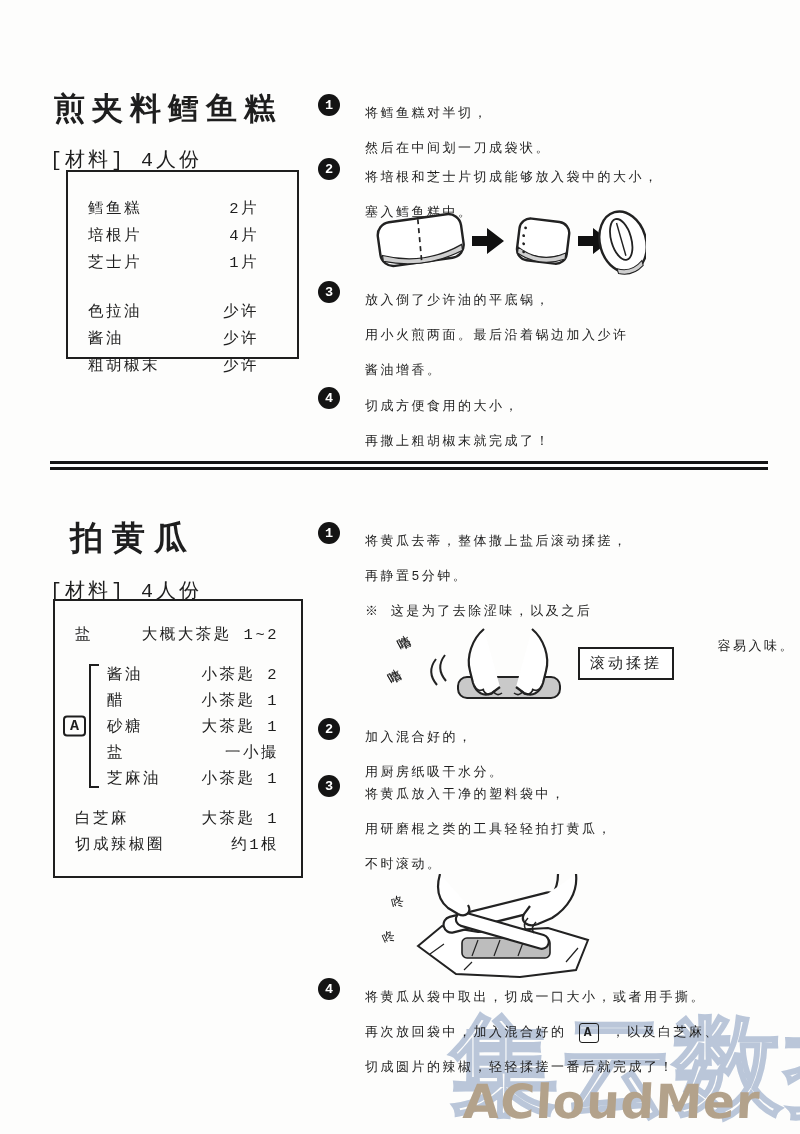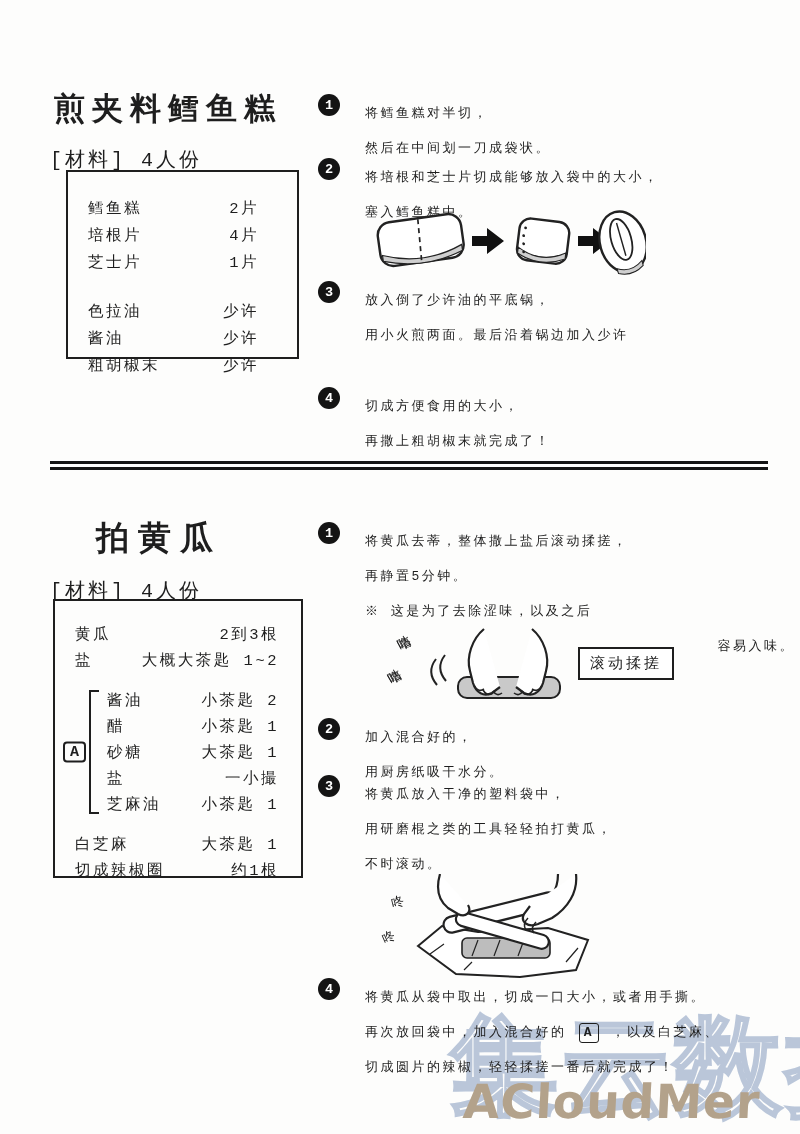--- a/index.html
+++ b/index.html
@@ -142,42 +142,39 @@
           <path d="M244 66 q13 8 26 -1 l0 5 q-13 8 -26 1 z" fill="#cfcfcf" stroke="#222" stroke-width="1"></path>
         </g>
       </svg>
     </div>
 
     <div class="step" style="top:279px;">
       <span class="badge">3</span>
       <div class="lines">
         <div>放入倒了少许油的平底锅，</div>
         <div>用小火煎两面。最后沿着锅边加入少许</div>
+        <div>酱油增香。</div>
       </div>
     </div>
 
     <div class="step" style="top:385px;">
       <span class="badge">4</span>
       <div class="lines">
         <div>切成方便食用的大小，</div>
         <div>再撒上粗胡椒末就完成了！</div>
       </div>
     </div>
 
     <div class="divider"></div>
 
-    <div class="r-title" style="left:70px; top:516px; font-size:33px; letter-spacing:9px;margin-left:26px;">拍黄瓜</div>
+    <div class="r-title" style="left:70px; top:516px; font-size:33px; letter-spacing:9px;">拍黄瓜</div>
     <div class="servings" style="left:50px; top:577px;">[材料] 4人份</div>
 
     <div class="ing-box box2" style="left:53px; top:599px; width:250px; height:279px;">
       <div class="ing-rows" style="padding-top:20px;">
-        <div class="ing-row">
-          <span>黄瓜</span>
-          <span>2到3根</span>
-        </div>
         <div class="ing-row">
           <span>盐</span>
           <span>大概大茶匙 1~2</span>
         </div>
         <div class="ing-gap2"></div>
         <div class="grp">
           <span class="grp-bracket"></span>
           <span class="a-label">A</span>
           <div class="ing-row">
             <span>酱油</span>

